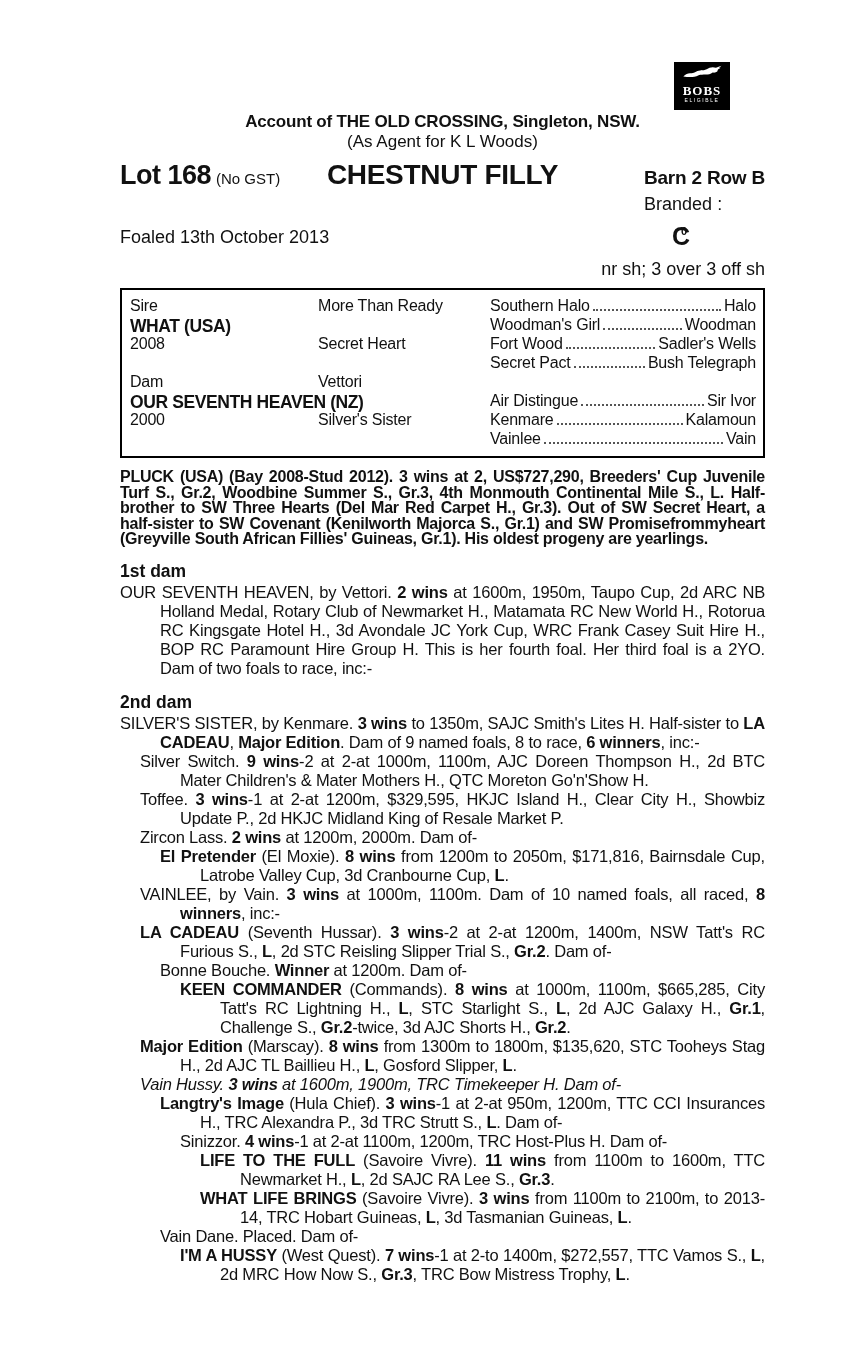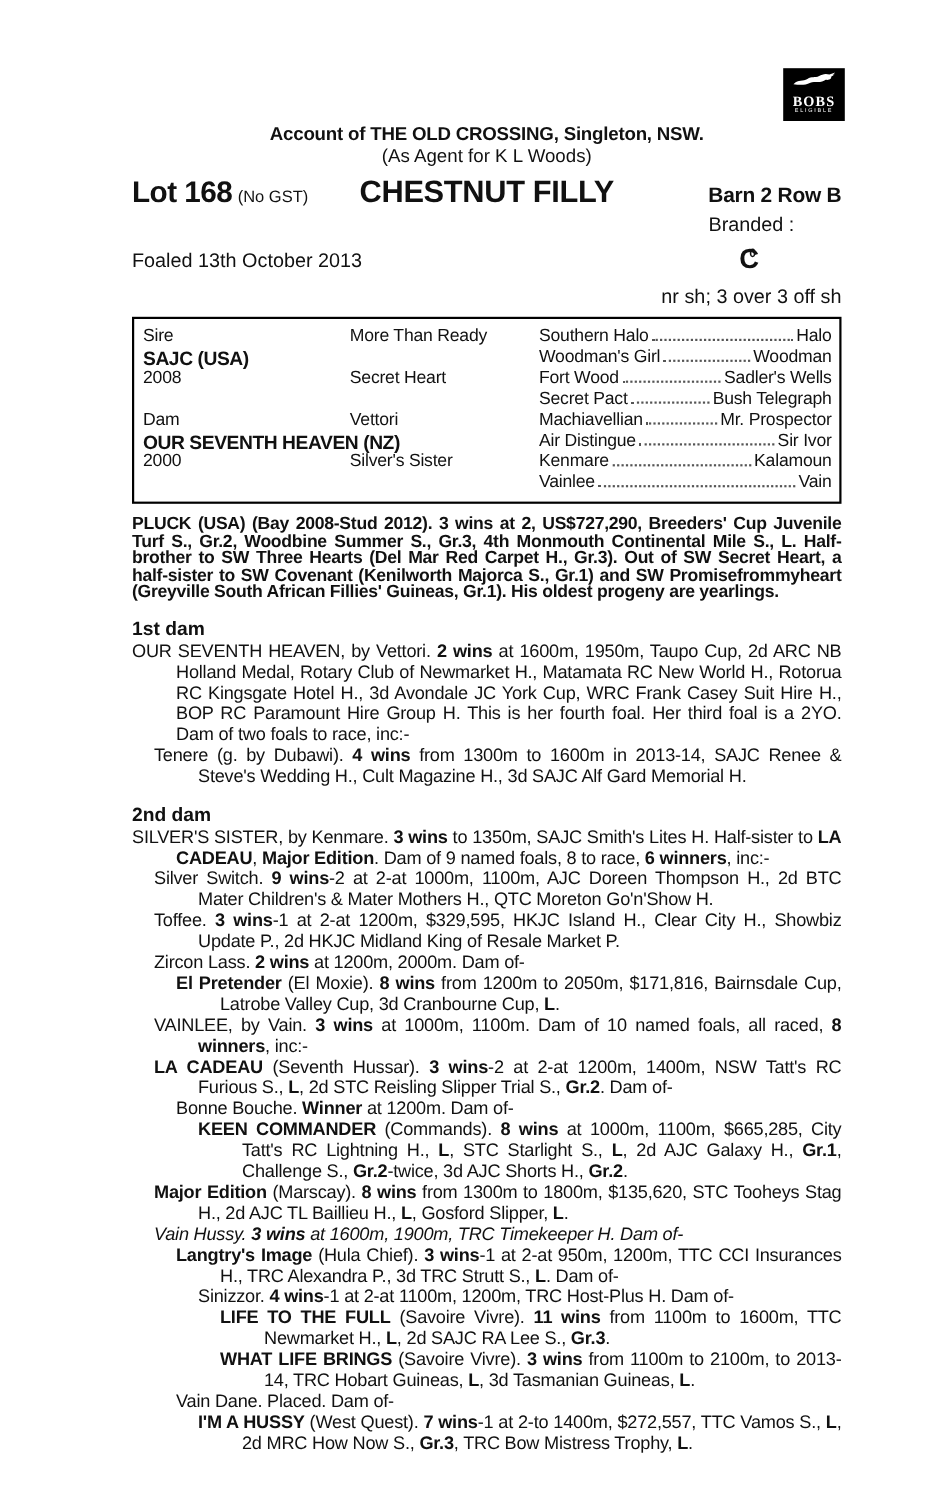--- a/index.html
+++ b/index.html
@@ -5,21 +5,21 @@
   html,body{margin:0;padding:0;background:#ffffff;}
   .page{
     position:relative;width:860px;height:1356px;background:#fff;
     font-family:"Liberation Sans",sans-serif;color:#111;overflow:hidden;
     -webkit-font-smoothing:antialiased;
   }
   .main{margin-left:120px;margin-right:95px;}
 
   
   .logo{
-    position:absolute;top:62px;left:712px;width:56px;height:48px;
+    position:absolute;top:62px;left:674px;width:56px;height:48px;
     background:#000;color:#fff;text-align:center;box-sizing:border-box;padding-top:3px;
   }
   .logo-name{font-family:"Liberation Serif",serif;font-weight:bold;font-size:13px;line-height:13px;letter-spacing:1px;}
   .logo-sub{font-size:5px;line-height:7px;letter-spacing:1.6px;}
 
   
   .account{margin-top:112px;text-align:center;font-size:17px;font-weight:bold;line-height:20px;letter-spacing:-0.2px;}
   .agent{text-align:center;font-size:17px;line-height:20px;}
   .lot-row{display:grid;grid-template-columns:1fr auto 1fr;align-items:baseline;margin-top:7px;}
   .lot-left{justify-self:start;white-space:nowrap;}
@@ -102,21 +102,21 @@
     <div class="pc1">Sire</div>
     <div class="pc2">More Than Ready</div>
     <div class="pc3">
       <span class="al">Southern Halo</span>
       <span class="dots"></span>
       <span class="ar">Halo</span>
     </div>
   </div>
 
   <div class="ped-row">
-    <div class="pc1 bold">SAJC (USA)</div>
+    <div class="pc1 bold">WHAT (USA)</div>
     <div class="pc2"></div>
     <div class="pc3">
       <span class="al">Woodman's Girl</span>
       <span class="dots"></span>
       <span class="ar">Woodman</span>
     </div>
   </div>
 
   <div class="ped-row">
     <div class="pc1">2008</div>
@@ -134,25 +134,20 @@
     <div class="pc3">
       <span class="al">Secret Pact</span>
       <span class="dots"></span>
       <span class="ar">Bush Telegraph</span>
     </div>
   </div>
 
   <div class="ped-row">
     <div class="pc1">Dam</div>
     <div class="pc2">Vettori</div>
-    <div class="pc3">
-      <span class="al">Machiavellian</span>
-      <span class="dots"></span>
-      <span class="ar">Mr. Prospector</span>
-    </div>
   </div>
 
   <div class="ped-row">
     <div class="pc1 bold">OUR SEVENTH HEAVEN (NZ)</div>
     <div class="pc2"></div>
     <div class="pc3">
       <span class="al">Air Distingue</span>
       <span class="dots"></span>
       <span class="ar">Sir Ivor</span>
     </div>
@@ -178,21 +173,20 @@
     </div>
   </div>
 </div>
 
     <div class="sire-summary">PLUCK (USA) (Bay 2008-Stud 2012). 3 wins at 2, US$727,290, Breeders' Cup Juvenile Turf S., Gr.2, Woodbine Summer S., Gr.3, 4th Monmouth Continental Mile S., L. Half-brother to SW Three Hearts (Del Mar Red Carpet H., Gr.3). Out of SW Secret Heart, a half-sister to SW Covenant (Kenilworth Majorca S., Gr.1) and SW Promisefrommyheart (Greyville South African Fillies' Guineas, Gr.1). His oldest progeny are yearlings.</div>
 
     <div id="sections">
   <section class="dam-section">
     <h3 class="dam-heading">1st dam</h3>
   <div class="para" style="padding-left: 40px;"><span>OUR SEVENTH HEAVEN, by Vettori. </span><b>2 wins</b><span> at 1600m, 1950m, Taupo Cup, 2d ARC NB Holland Medal, Rotary Club of Newmarket H., Matamata RC New World H., Rotorua RC Kingsgate Hotel H., 3d Avondale JC York Cup, WRC Frank Casey Suit Hire H., BOP RC Paramount Hire Group H. This is her fourth foal. Her third foal is a 2YO. Dam of two foals to race, inc:-</span></div>
-          <div class="para" style="padding-left: 60px;"><span>Tenere (g. by Dubawi). </span><b>4 wins</b><span> from 1300m to 1600m in 2013-14, SAJC Renee &amp; Steve's Wedding H., Cult Magazine H., 3d SAJC Alf Gard Memorial H.</span></div>
         </section>
 
   <section class="dam-section">
     <h3 class="dam-heading">2nd dam</h3>
   <div class="para" style="padding-left: 40px;"><span>SILVER'S SISTER, by Kenmare. </span><b>3 wins</b><span> to 1350m, SAJC Smith's Lites H. Half-sister to </span><b>LA CADEAU</b><span>, </span><b>Major Edition</b><span>. Dam of 9 named foals, 8 to race, </span><b>6 winners</b><span>, inc:-</span></div>
           <div class="para" style="padding-left: 60px;"><span>Silver Switch. </span><b>9 wins</b><span>-2 at 2-at 1000m, 1100m, AJC Doreen Thompson H., 2d BTC Mater Children's &amp; Mater Mothers H., QTC Moreton Go'n'Show H.</span></div>
           <div class="para" style="padding-left: 60px;"><span>Toffee. </span><b>3 wins</b><span>-1 at 2-at 1200m, $329,595, HKJC Island H., Clear City H., Showbiz Update P., 2d HKJC Midland King of Resale Market P.</span></div>
           <div class="para" style="padding-left: 60px;"><span>Zircon Lass. </span><b>2 wins</b><span> at 1200m, 2000m. Dam of-</span></div>
           <div class="para" style="padding-left: 80px;"><span></span><b>El Pretender</b><span> (El Moxie). </span><b>8 wins</b><span> from 1200m to 2050m, $171,816, Bairnsdale Cup, Latrobe Valley Cup, 3d Cranbourne Cup, </span><b>L</b><span>.</span></div>
         </section>

